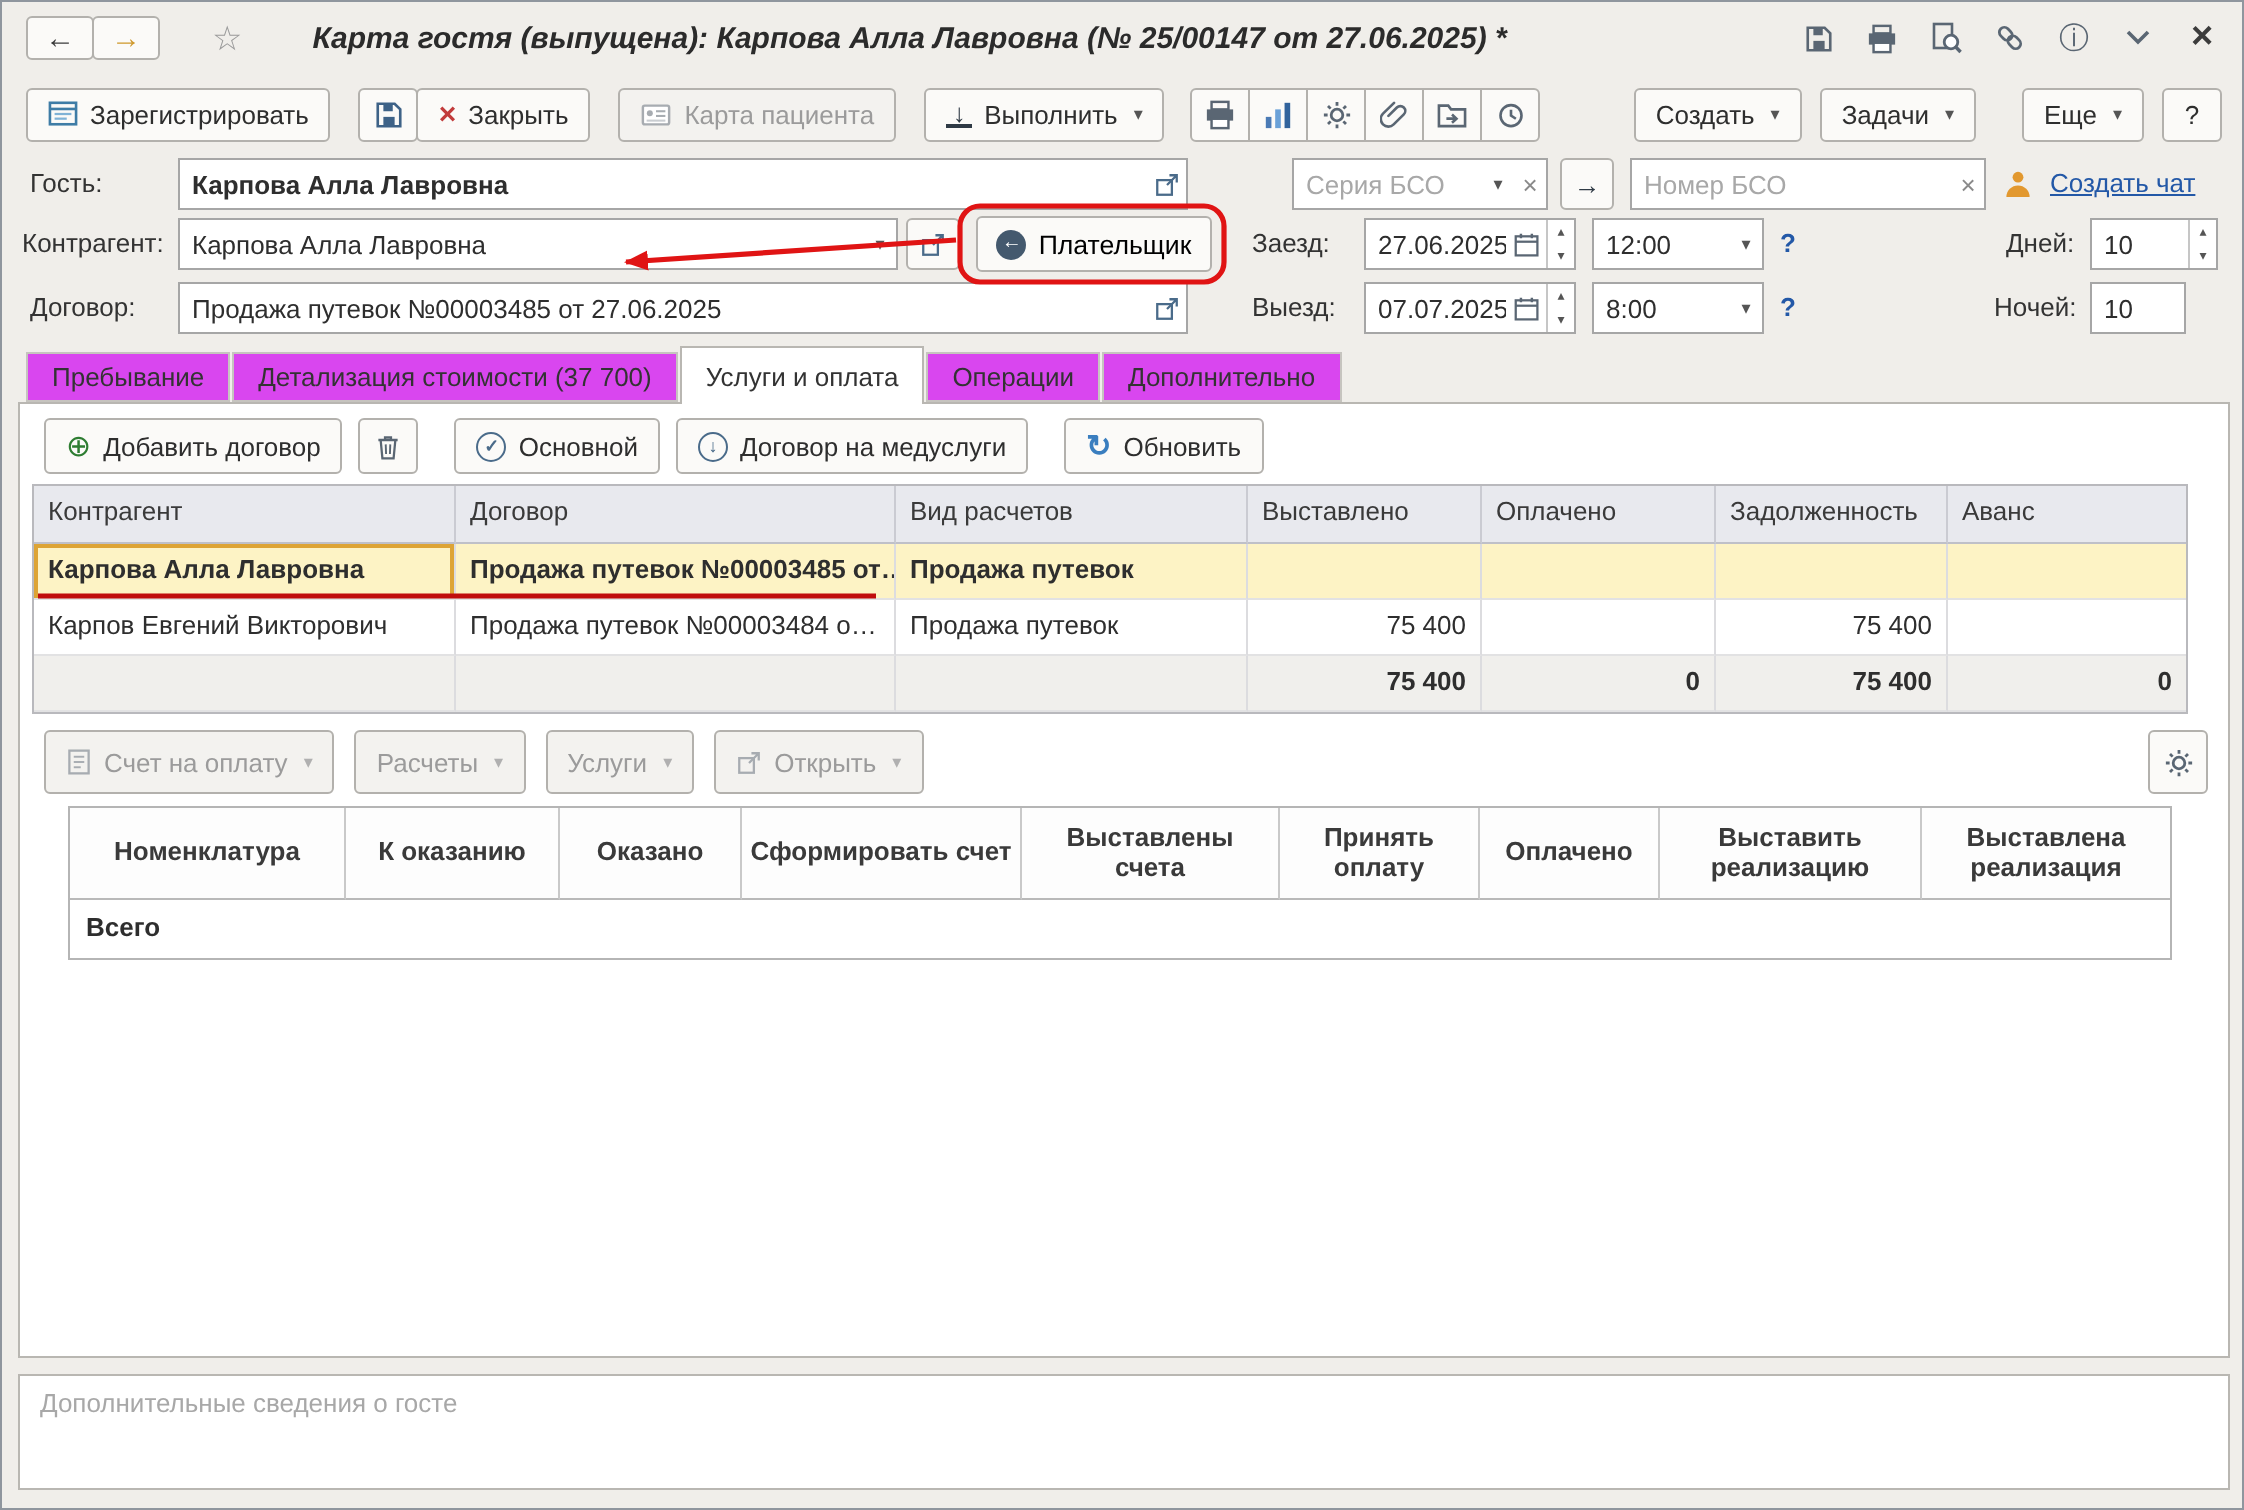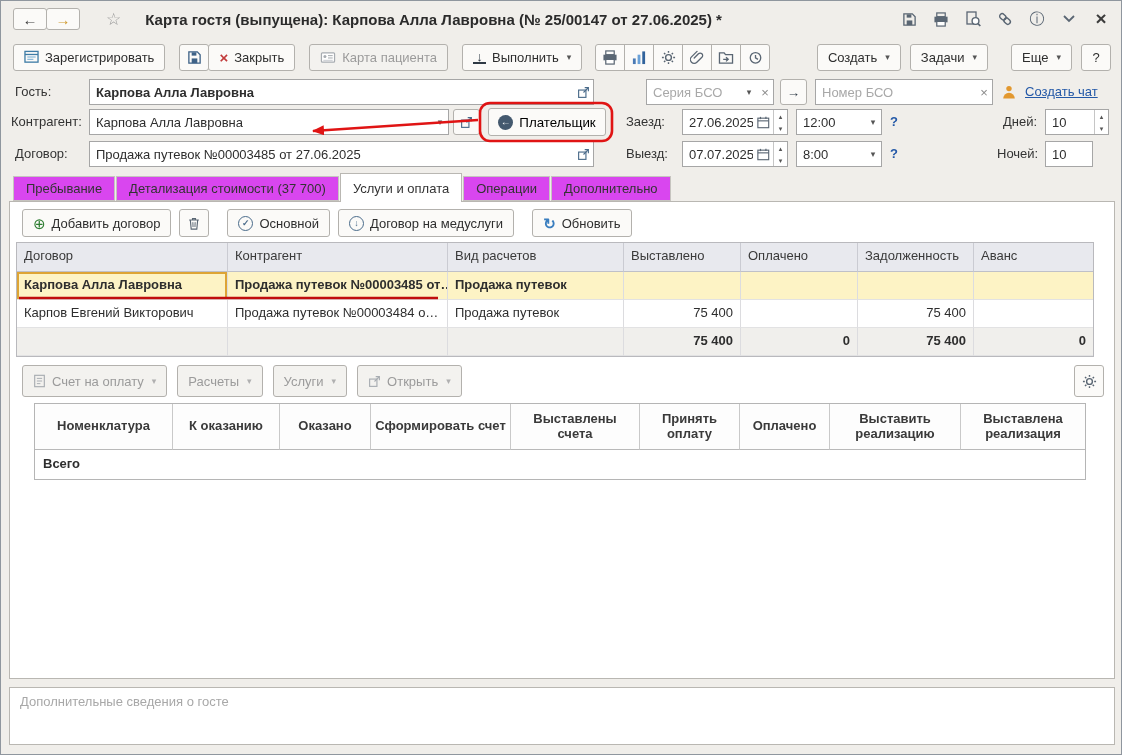--- a/index.html
+++ b/index.html
@@ -12,21 +12,21 @@
   svg { display:block; }
   
   .titlebar { position:absolute; left:0; top:0; width:100%; height:36px;
     display:flex; align-items:center; padding:0 10px 0 12px; }
   .navbtn { width:34px; height:22px; border:1px solid #b3b1ad; background:#fbfaf8;
     border-radius:3px; display:flex; align-items:center; justify-content:center;
     font-size:15px; font-weight:bold; color:#3b3b3b; cursor:pointer; }
   .navbtn + .navbtn { margin-left:-1px; }
   .navbtn.fwd { color:#cf9a2f; }
   .star { margin-left:26px; font-size:17px; color:#9a9a9a; cursor:pointer; line-height:1; }
-  .wtitle { margin-left:24px; font-size:15px; font-weight:bold; color:#2b2b2b; white-space:nowrap; }
+  .wtitle { margin-left:35px; font-size:15px; font-weight:bold; color:#2b2b2b; white-space:nowrap;font-style:italic; }
   .ticons { margin-left:auto; display:flex; align-items:center; gap:12px; }
   .ticon { width:20px; height:20px; display:flex; align-items:center; justify-content:center;
     cursor:pointer; color:#5a6673; font-size:15px; }
   .ticon.closex { font-size:19px; color:#3c3c3c; font-weight:bold; }
   
   .commandbar { position:absolute; left:0; top:38px; width:100%; height:36px;
     display:flex; align-items:center; padding:0 10px 0 12px; }
   .btn { display:inline-flex; align-items:center; gap:6px; height:27px; padding:0 10px;
     background:#fbfaf8; border:1px solid #b3b1ad; border-radius:3px; cursor:pointer;
     white-space:nowrap; color:#2e2e2e; font-size:13px; }
@@ -430,22 +430,22 @@
       <span class="circleic">↓</span>
       <span>Договор на медуслуги</span>
     </button>
     <button class="btn" style="margin-left:10px">
       <span class="refic">↻</span>
       <span>Обновить</span>
     </button>
   </div>
 
   <div class="ctable">
+    <div class="ch">Контрагент</div>
     <div class="ch">Договор</div>
-    <div class="ch">Контрагент</div>
     <div class="ch">Вид расчетов</div>
     <div class="ch">Выставлено</div>
     <div class="ch">Оплачено</div>
     <div class="ch">Задолженность</div>
     <div class="ch lastc">Аванс</div>
 
     <div class="cc sel focus">Карпова Алла Лавровна</div>
     <div class="cc sel">Продажа путевок №00003485 от…</div>
     <div class="cc sel">Продажа путевок</div>
     <div class="cc sel num"></div>

